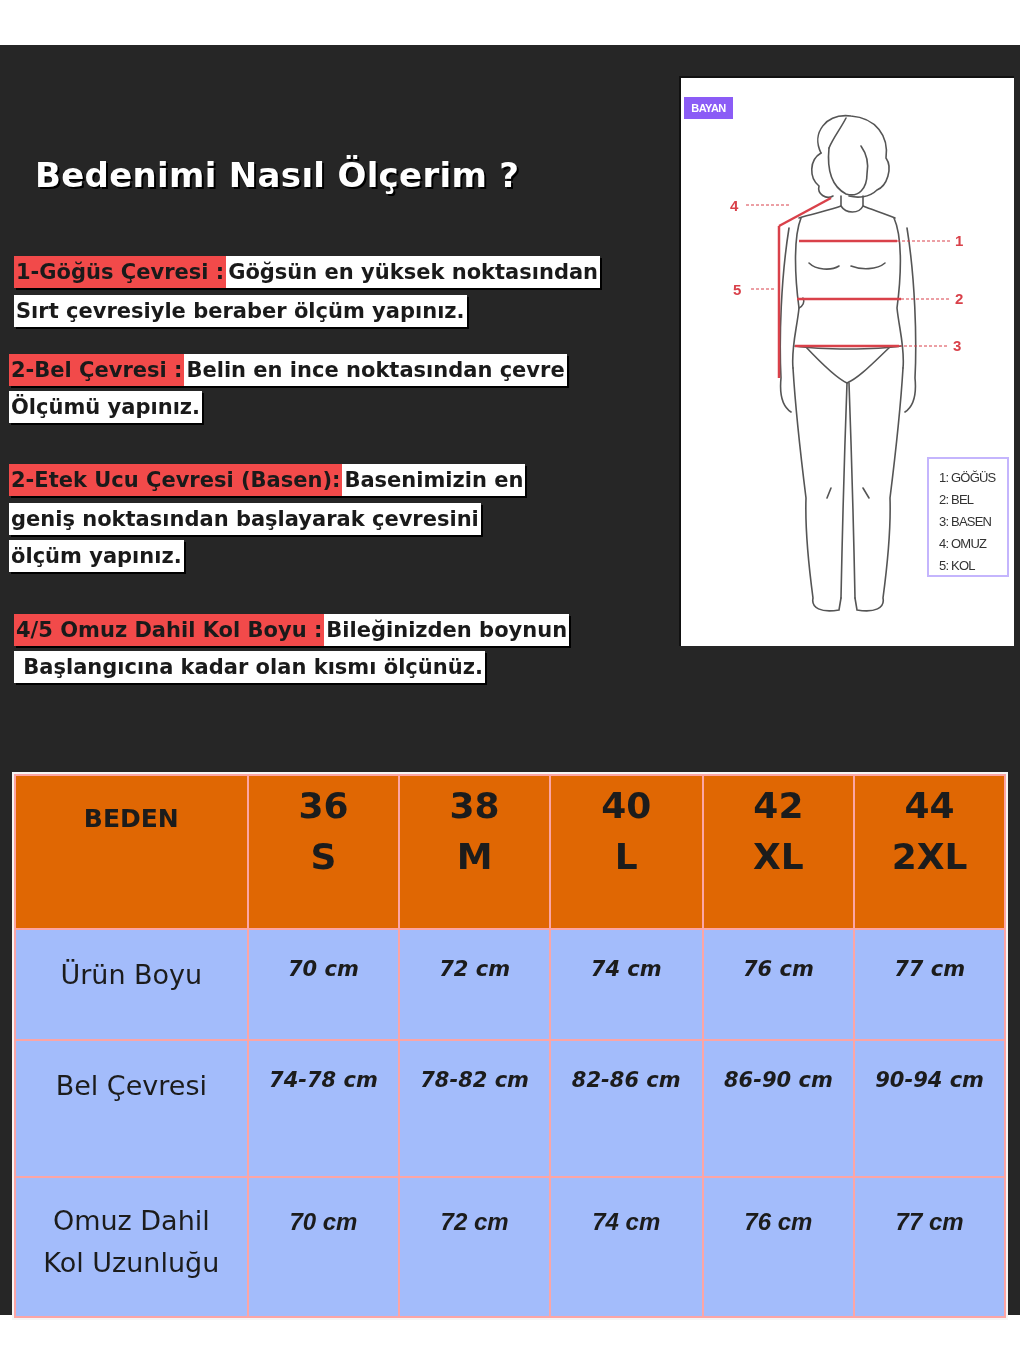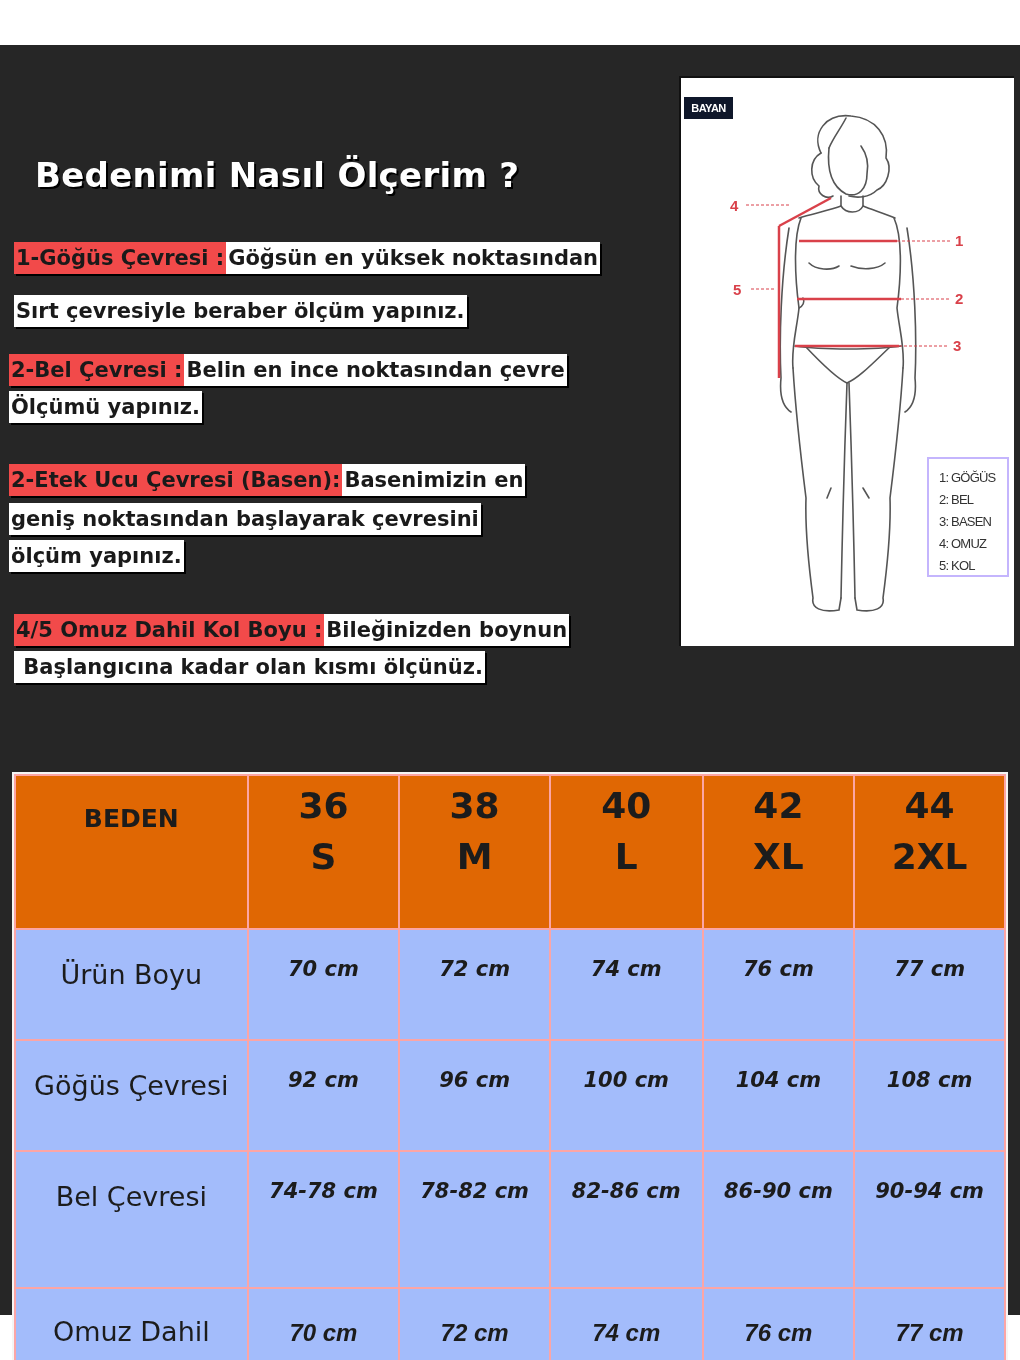--- a/index.html
+++ b/index.html
@@ -22,21 +22,21 @@
   }
   .line span { display: inline-block; height: 32px; padding: 0 2px; }
   .red { background: #f24a4a; }
   .wht { background: #ffffff; }
 
   .figure-box {
     position: absolute; left: 679px; top: 76px; width: 333px; height: 568px; background: #ffffff;
     border-top: 2px solid #111; border-left: 2px solid #111;
   }
   .badge {
-    position: absolute; left: 684px; top: 97px; width: 49px; height: 22px; background: #0f172a;
+    position: absolute; left: 684px; top: 97px; width: 49px; height: 22px; background: #8b5cf6;
     color: #ffffff; font-size: 11px; line-height: 22px; text-align: center; font-weight: bold;
     font-family: "Liberation Sans Narrow", "Liberation Sans", sans-serif; letter-spacing: -0.5px;
   }
   .legend {
     position: absolute; left: 927px; top: 457px; width: 82px; height: 120px;
     border: 2px solid #c4b5fd; background: #fff; box-sizing: border-box; padding: 8px 0 0 10px;
   }
   .legend div { font-size: 13px; line-height: 22px; color: #333; letter-spacing: -0.8px; font-family: "Liberation Sans", sans-serif; }
 
   table.size {
@@ -61,21 +61,21 @@
   .r4 td.rlabel { padding-top: 22px; }
   .r4 td.val { padding-top: 30px; font-family: "Liberation Sans Narrow", "Liberation Sans", sans-serif; font-size: 24px; }
 </style>
 </head>
 <body>
 
 <div class="panel"></div>
 
 <div class="title">Bedenimi Nasıl Ölçerim ?</div>
 
-<div class="line" style="left:14px; top:242px;">
+<div class="line" style="left:14px; top:256px;">
   <span class="red">1-Göğüs Çevresi :</span><span class="wht">Göğsün en yüksek noktasından</span>
 </div>
 <div class="line" style="left:14px; top:295px;">
   <span class="wht">Sırt çevresiyle beraber ölçüm yapınız.</span>
 </div>
 
 <div class="line" style="left:9px; top:354px;">
   <span class="red">2-Bel Çevresi :</span><span class="wht">Belin en ince noktasından çevre</span>
 </div>
 <div class="line" style="left:9px; top:391px;">
@@ -200,28 +200,20 @@
         </td>
   </tr>
   <tr class="row r1">
     <td class="rlabel">Ürün Boyu</td>
     <td class="val">70 cm</td>
     <td class="val">72 cm</td>
     <td class="val">74 cm</td>
     <td class="val">76 cm</td>
     <td class="val">77 cm</td>
   </tr>
-  <tr class="row r2">
-    <td class="rlabel">Göğüs Çevresi</td>
-    <td class="val">92 cm</td>
-    <td class="val">96 cm</td>
-    <td class="val">100 cm</td>
-    <td class="val">104 cm</td>
-    <td class="val">108 cm</td>
-  </tr>
   <tr class="row r3">
     <td class="rlabel">Bel Çevresi</td>
     <td class="val">74-78 cm</td>
     <td class="val">78-82 cm</td>
     <td class="val">82-86 cm</td>
     <td class="val">86-90 cm</td>
     <td class="val">90-94 cm</td>
   </tr>
   <tr class="row r4">
     <td class="rlabel">

